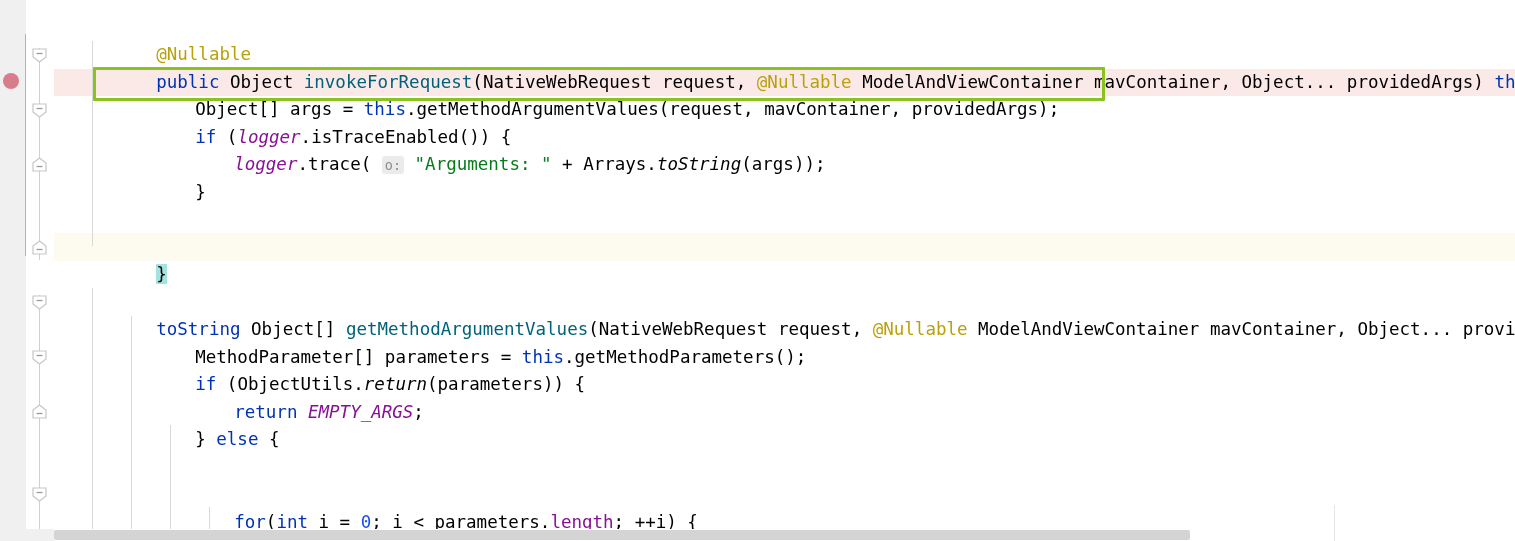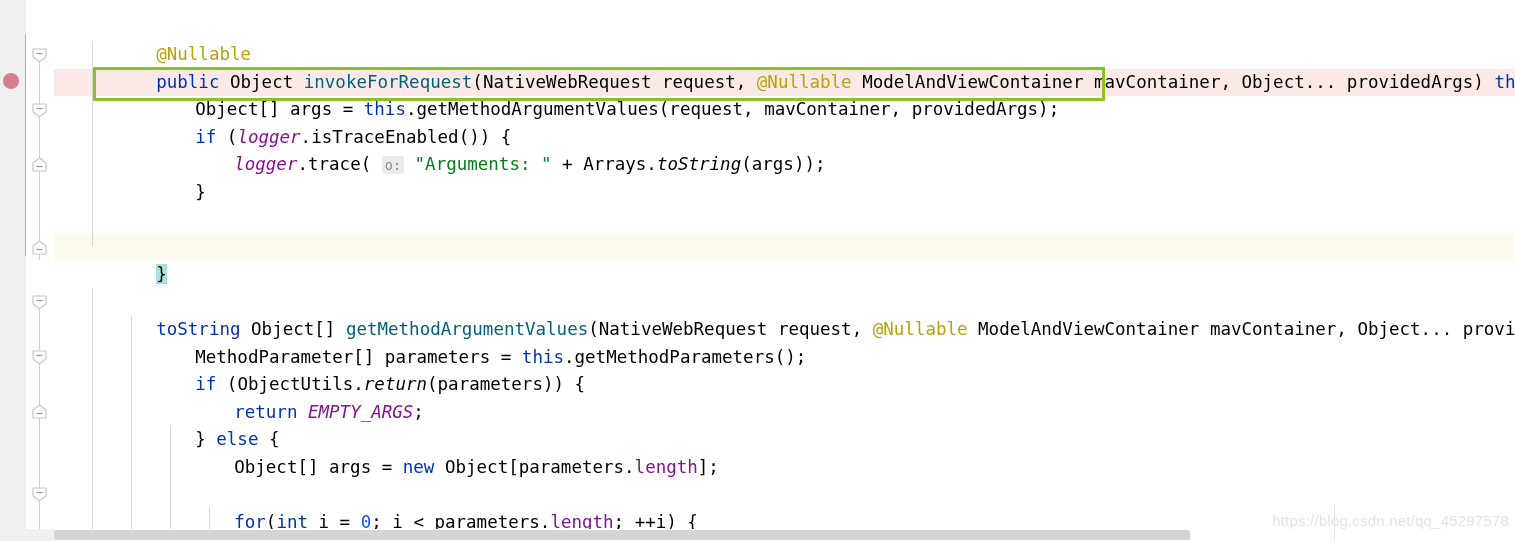--- a/index.html
+++ b/index.html
@@ -304,37 +304,33 @@
     </div>
 
     <div class="line" style="top:371.5px;text-align:right;">
       <span class="code" style="padding-left:117px;"><span class="kw">return</span> <span class="field">EMPTY_ARGS</span>;</span>
     </div>
 
     <div class="line" style="top:399px;">
       <span class="code" style="padding-left:78px;">} <span class="kw">else</span> {</span>
     </div>
 
-    <div class="line" style="top:426.5px;">
-      <span class="code" style="padding-left:117px;"><span class="type">Object</span>[] args = <span class="kw">new</span> <span class="type">Object</span>[parameters.<span class="fieldn">length</span>];</span>
-    </div>
 
     <div class="line" style="top:481.5px;">
       <span class="code" style="padding-left:117px;"><span class="kw">for</span>(<span class="kw">int</span> <span class="und">i</span> = <span class="num">0</span>; <span class="und">i</span> &lt; parameters.<span class="fieldn">length</span>; ++<span class="und">i</span>) {</span>
     </div>
 
     <div class="line" style="top:509px;">
       
     </div>
 
     <div class="green-box" style="left:39px; top:67px; width:1012px; height:34px;"></div>
 
   </div>
 
   <div class="scroll-corner"></div>
   <div class="hscroll-track">
     <div class="hscroll-thumb"></div>
   </div>
 
   <div class="right-divider"></div>
-  <div class="watermark">https://blog.csdn.net/qq_45297578</div>
 
 </div>
 
 </body></html>

